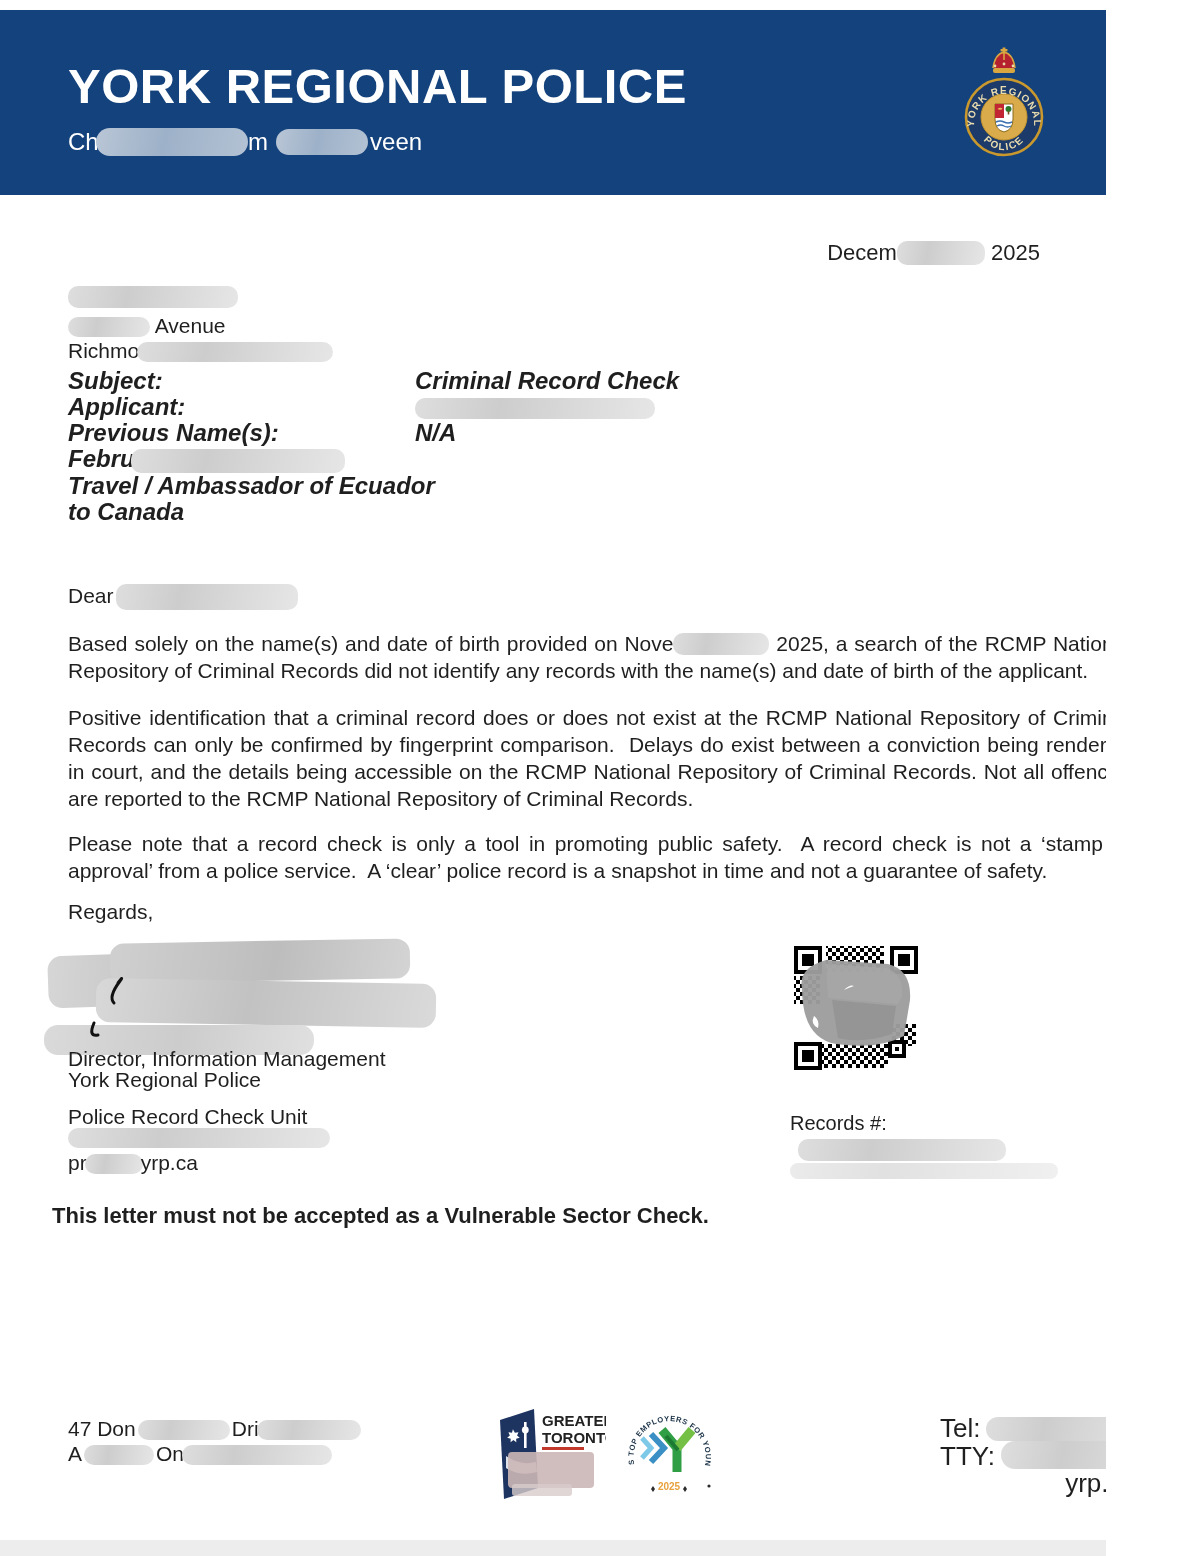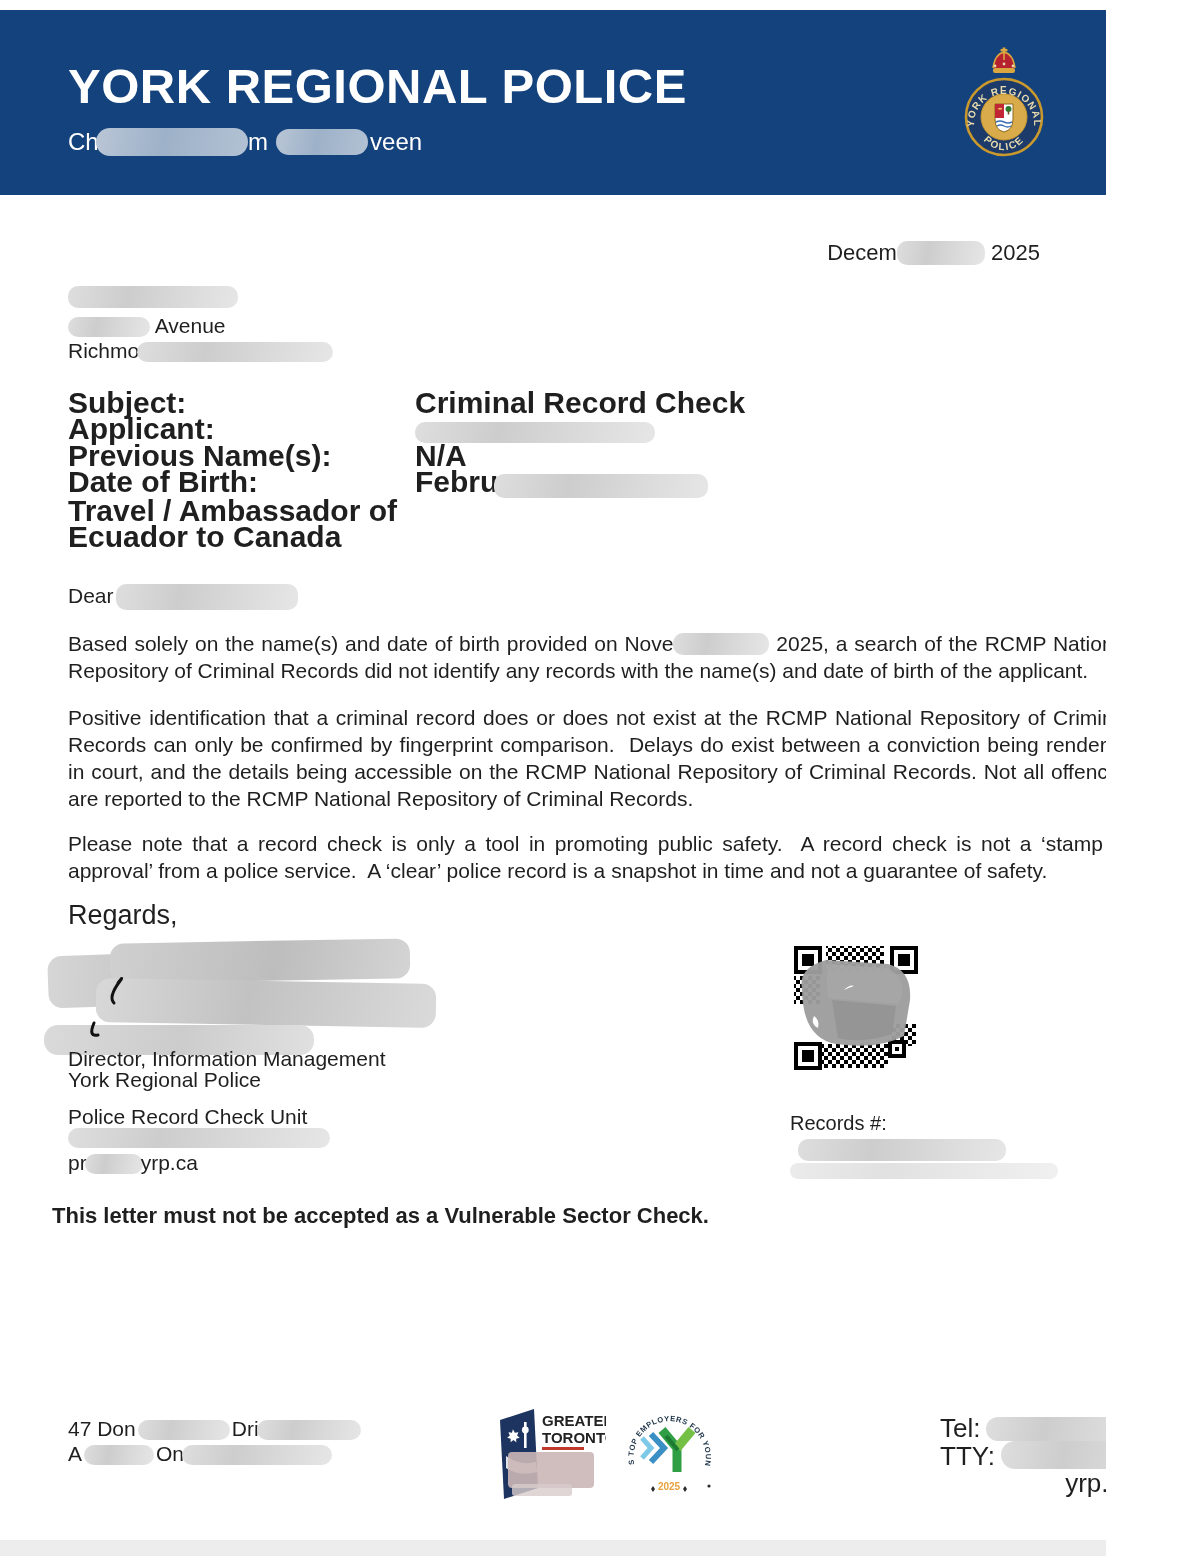--- a/index.html
+++ b/index.html
@@ -12,28 +12,28 @@
   .chief-line{position:absolute;top:118px;left:68px;font-size:24px;color:#fff;display:flex;align-items:center;white-space:nowrap;}
   .rb{display:inline-block;border-radius:10px;
       background:linear-gradient(100deg,#dedede,#cdcdcd 35%,#d9d9d9 65%,#e6e6e6);}
   .rb-blue{background:linear-gradient(100deg,#b9c6d6,#9db1c8 45%,#b3c2d4);}
   .inline-rb{vertical-align:-4px;height:20px;}
   
   .crest{position:absolute;top:36px;right:60px;width:84px;height:112px;}
   
   .dateline{position:absolute;top:240px;right:66px;font-size:22px;white-space:nowrap;}
   .address{position:absolute;top:286px;left:68px;font-size:21px;line-height:25px;}
-  .meta{position:absolute;top:390px;left:68px;font-size:30px;font-weight:700;line-height:26px;}
+  .meta{position:absolute;top:368px;left:68px;font-size:24px;font-weight:700;line-height:26px;font-style:italic;}
   .meta-row{display:flex;}
   .meta-label{width:347px;flex:0 0 347px;}
   .meta-value{width:372px;}
   .salutation{position:absolute;top:584px;left:68px;font-size:21px;}
   .para{position:absolute;left:68px;width:1062px;font-size:21px;line-height:27px;text-align:justify;}
   .p1{top:630px;} .p2{top:704px;} .p3{top:830px;}
-  .regards{position:absolute;top:900px;left:68px;font-size:27px;}
+  .regards{position:absolute;top:900px;left:68px;font-size:21px;}
   .sigzone{position:absolute;top:935px;left:44px;width:520px;height:120px;}
   .sigzone .b{position:absolute;border-radius:14px;}
   .director{position:absolute;top:1048px;left:68px;font-size:21px;line-height:21px;}
   .unit{position:absolute;top:1106px;left:68px;font-size:21px;line-height:22px;}
   .qrbox{position:absolute;top:944px;left:792px;width:128px;height:128px;}
   .serial{position:absolute;top:1112px;left:790px;font-size:20px;}
   .disc-left{position:absolute;top:1203px;left:52px;font-size:22px;font-weight:700;}
   .disc-right{position:absolute;top:1203px;right:64px;font-size:22px;font-weight:700;text-align:right;line-height:25px;}
   
   .f-addr{position:absolute;top:1416px;left:68px;font-size:21px;line-height:25px;}
@@ -116,21 +116,20 @@
     </div>
     <div class="meta-row">
       <div class="meta-label">Applicant:</div>
       <div class="meta-value"><span class="rb" style="width:240px;height:21px;display:inline-block;vertical-align:-4px;"></span></div>
     </div>
     <div class="meta-row">
       <div class="meta-label">Previous Name(s):</div>
       <div class="meta-value">N/A</div>
     </div>
     <div class="meta-row">
-      <div class="meta-label">Date of Birth:</div>
       <div class="meta-value nw"><span>Febru</span><span class="rb" style="width:214px;height:24px;display:inline-block;vertical-align:-6px;margin-left:-4px;"></span></div>
     </div>
     <div class="meta-row">
       <div class="meta-value">Travel / Ambassador of Ecuador to Canada</div>
     </div>
   </div>
 
   <div class="salutation nw">
     <span>Dear</span><span class="rb" style="width:182px;height:26px;display:inline-block;vertical-align:-7px;margin-left:2px;"></span>
   </div>

